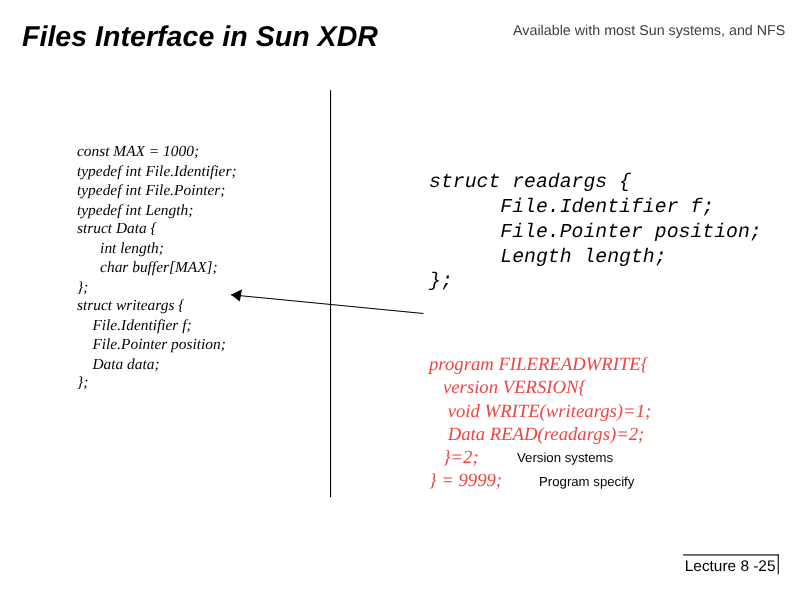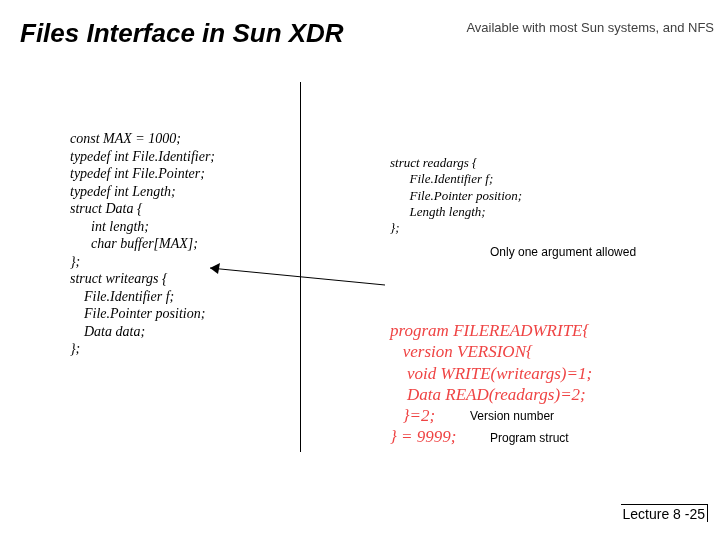--- a/index.html
+++ b/index.html
@@ -37,23 +37,23 @@
     font-size: 14px;
     line-height: 1.25;
     color: #000;
     white-space: pre;
     margin-top: 40px;
   }
   .right-code {
     position: absolute;
     top: 155px;
     left: 390px;
-    font-family: Liberation Serif, serif;
+    font-family: Liberation Mono, monospace;
     font-style: italic;
-    font-size: 13px;
+    font-size: 18px;
     line-height: 1.25;
     color: #000;
     white-space: pre;
   }
   .right-prog {
     position: absolute;
     top: 320px;
     left: 390px;
     font-family: "Times New Roman", Times, serif;
     font-style: italic;
@@ -129,31 +129,31 @@
 <span>    Data data;</span>
 <span>};</span></div>
 
 <div class="right-code"><span>struct readargs {</span>
 <span>      File.Identifier f;</span>
 <span>      File.Pointer position;</span>
 <span>      Length length;</span>
 <span>};</span></div>
 
 <div class="note note1">
-  <span>Only one argument allowed</span><br>
+  <br>
 </div>
 
 <div class="right-prog"><span>program FILEREADWRITE{</span>
 <span>   version VERSION{</span>
 <span>    void WRITE(writeargs)=1;</span>
 <span>    Data READ(readargs)=2;</span>
 <span>   }=2;</span>
 <span>} = 9999;</span></div>
 
-<div class="note note2">Version number</div>
-<div class="note note3">Program struct</div>
+<div class="note note2">Version systems</div>
+<div class="note note3">Program specify</div>
 
 <svg class="arrow" style="top:260px;left:200px;width:190px;height:30px">
   <line x1="185" y1="25" x2="10" y2="8" stroke="#000" stroke-width="1"></line>
   <polygon points="10,8 20,3 18,14" fill="#000"></polygon>
 </svg>
 
 <div class="footer">Lecture 8 -25</div>
 
 </body></html>

